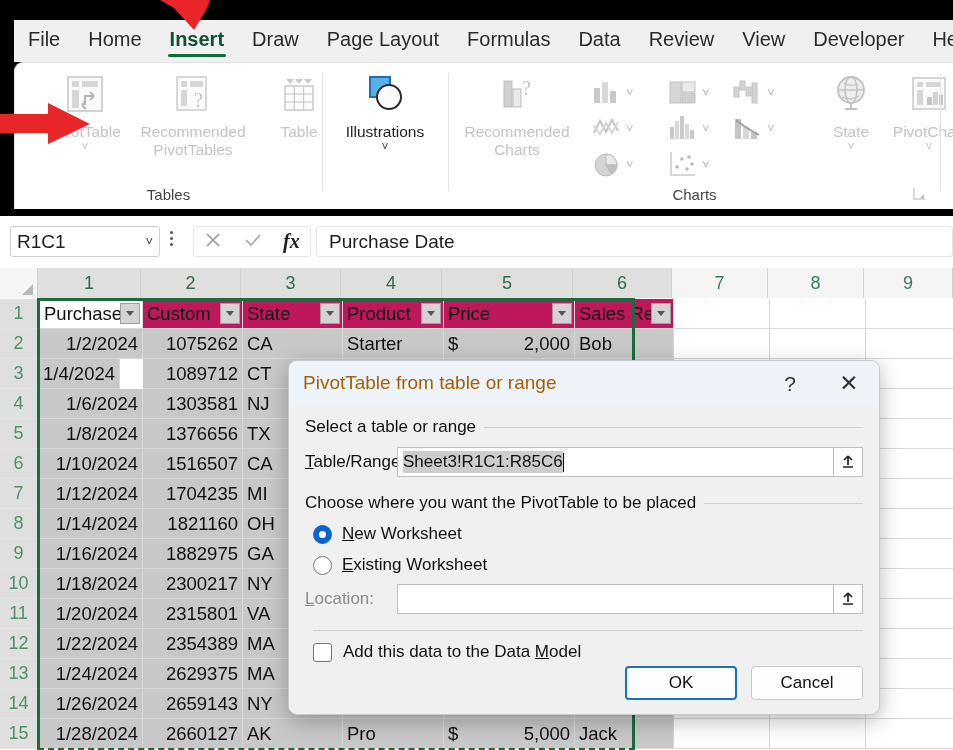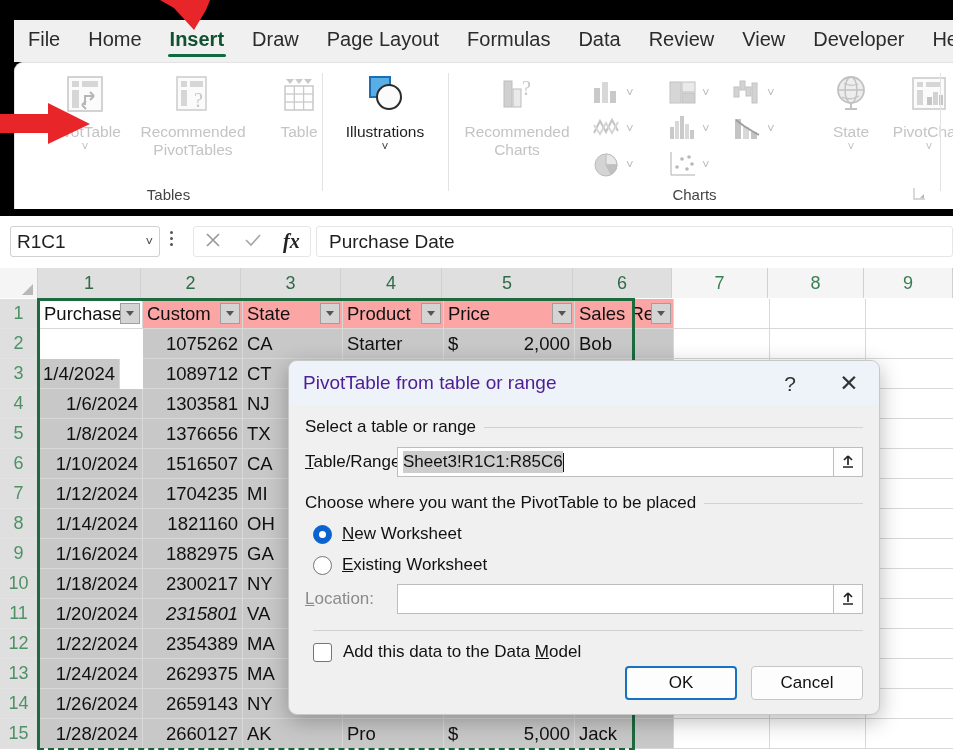--- a/index.html
+++ b/index.html
@@ -129,21 +129,21 @@
   .cellrow { position: absolute; left: 40px; height: 30px; width: 915px; }
   .cell {
     position: absolute; top: 0; height: 30px;
     display: flex; align-items: center;
     font-size: 18.5px; color: #111;
     border-right: 1px solid #d8d8d8; border-bottom: 1px solid #d8d8d8;
     padding: 0 4px;
     overflow: hidden; white-space: nowrap;
   }
   .cell.data { background: #c8c8c8; }
-  .cell.hdr  { background: #fca5a5; }
+  .cell.hdr  { background: #be185d; }
   .cell.hdr.first { background: #ffffff; }
   .cell.empty { background: #ffffff; }
   .cell.r { justify-content: flex-end; }
   .cell.price { justify-content: space-between; }
 
   .filt {
     position: absolute; right: 2px; top: 4px; width: 20px; height: 21px;
     background: #d4d4d4; border: 1px solid #9f9f9f;
     display: flex; align-items: center; justify-content: center;
   }
@@ -170,21 +170,21 @@
     border: 1px solid #c8c8c8;
     border-radius: 9px;
     box-shadow: 0 6px 22px rgba(0,0,0,0.28);
     overflow: hidden;
   }
   .dlg-title {
     position: relative; height: 44px; background: #eef2f9;
     display: flex; align-items: center;
     border-top-left-radius: 8px; border-top-right-radius: 8px;
   }
-  .dlg-title-text { font-size: 19px; color: #4c1d95; margin-left: 14px; }
+  .dlg-title-text { font-size: 19px; color: #a16207; margin-left: 14px; }
   .dlg-help { position: absolute; right: 74px; top: 9px; width: 30px; height: 27px;
     display:flex; align-items:center; justify-content:center; font-size: 21px; color:#333; cursor: default;}
   .dlg-close { position: absolute; right: 12px; top: 9px; width: 36px; height: 27px;
     display:flex; align-items:center; justify-content:center; font-size: 23px; color:#333; cursor: default;}
 
   .dlg-body { position: relative; padding: 12px 16px 0 16px; }
   .grouplbl { position: relative; font-size: 17px; color: #111; display: flex; align-items: center; }
   .grouplbl .txt { white-space: nowrap; }
   .grouplbl .line { flex: 1; height: 1px; background: #d2d2d2; margin-left: 8px; }
   .ul { text-decoration: underline; }
@@ -624,20 +624,21 @@
           <span>Sales Re</span>
           <span class="filt"></span>
         </div>
       <div class="cell empty" style="left:634px; width:96px;"></div>
       <div class="cell empty" style="left:730px; width:96px;"></div>
       <div class="cell empty" style="left:826px; width:89px;"></div>
     </div>
 
     <div id="data-rows">
         <div class="cellrow" style="top: 61px;">
+          <div class="cell data r" style="left: 0px; width: 103px;">1/2/2024</div>
           <div class="cell data r" style="left: 103px; width: 100px;">1075262</div>
           <div class="cell data " style="left: 203px; width: 100px;">CA</div>
           <div class="cell data " style="left: 303px; width: 101px;">Starter</div>
           <div class="cell data price" style="left: 404px; width: 131px;">
             <span>$</span>
             <span>2,000</span>
           </div>
           <div class="cell data " style="left: 535px; width: 99px;">Bob</div>
           <div class="cell empty" style="left: 634px; width: 96px;"></div>
           <div class="cell empty" style="left: 730px; width: 96px;"></div>
@@ -750,21 +751,21 @@
             <span></span>
             <span></span>
           </div>
           <div class="cell data " style="left: 535px; width: 99px;"></div>
           <div class="cell empty" style="left: 634px; width: 96px;"></div>
           <div class="cell empty" style="left: 730px; width: 96px;"></div>
           <div class="cell empty" style="left: 826px; width: 89px;"></div>
         </div>
         <div class="cellrow" style="top: 331px;">
           <div class="cell data r" style="left: 0px; width: 103px;">1/20/2024</div>
-          <div class="cell data r" style="left: 103px; width: 100px; font-style: italic;">2315801</div>
+          <div class="cell data r" style="left: 103px; width: 100px;">2315801</div>
           <div class="cell data " style="left: 203px; width: 100px;">VA</div>
           <div class="cell data " style="left: 303px; width: 101px;"></div>
           <div class="cell data price" style="left: 404px; width: 131px;">
             <span></span>
             <span></span>
           </div>
           <div class="cell data " style="left: 535px; width: 99px;"></div>
           <div class="cell empty" style="left: 634px; width: 96px;"></div>
           <div class="cell empty" style="left: 730px; width: 96px;"></div>
           <div class="cell empty" style="left: 826px; width: 89px;"></div>

